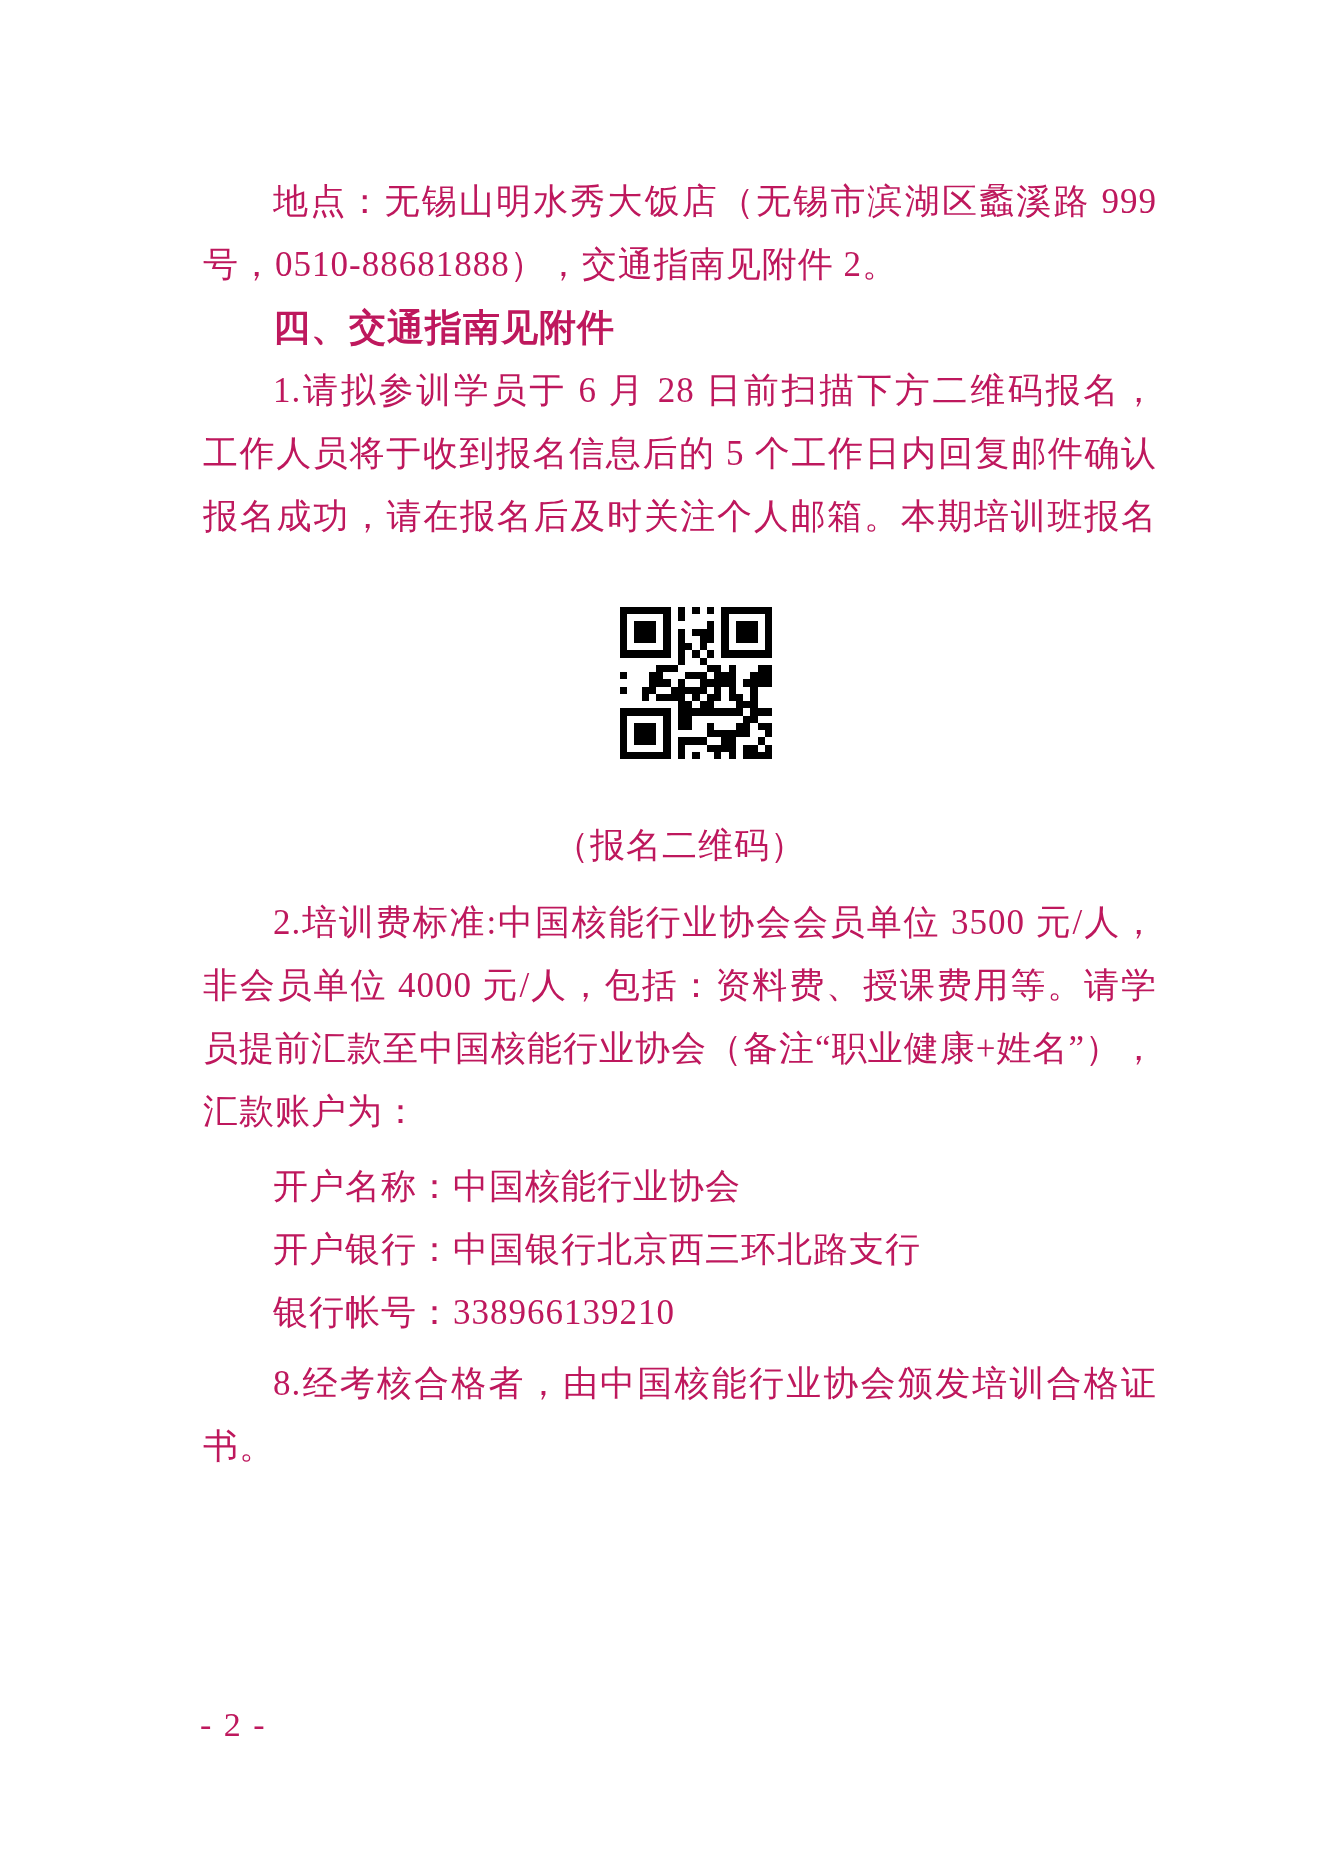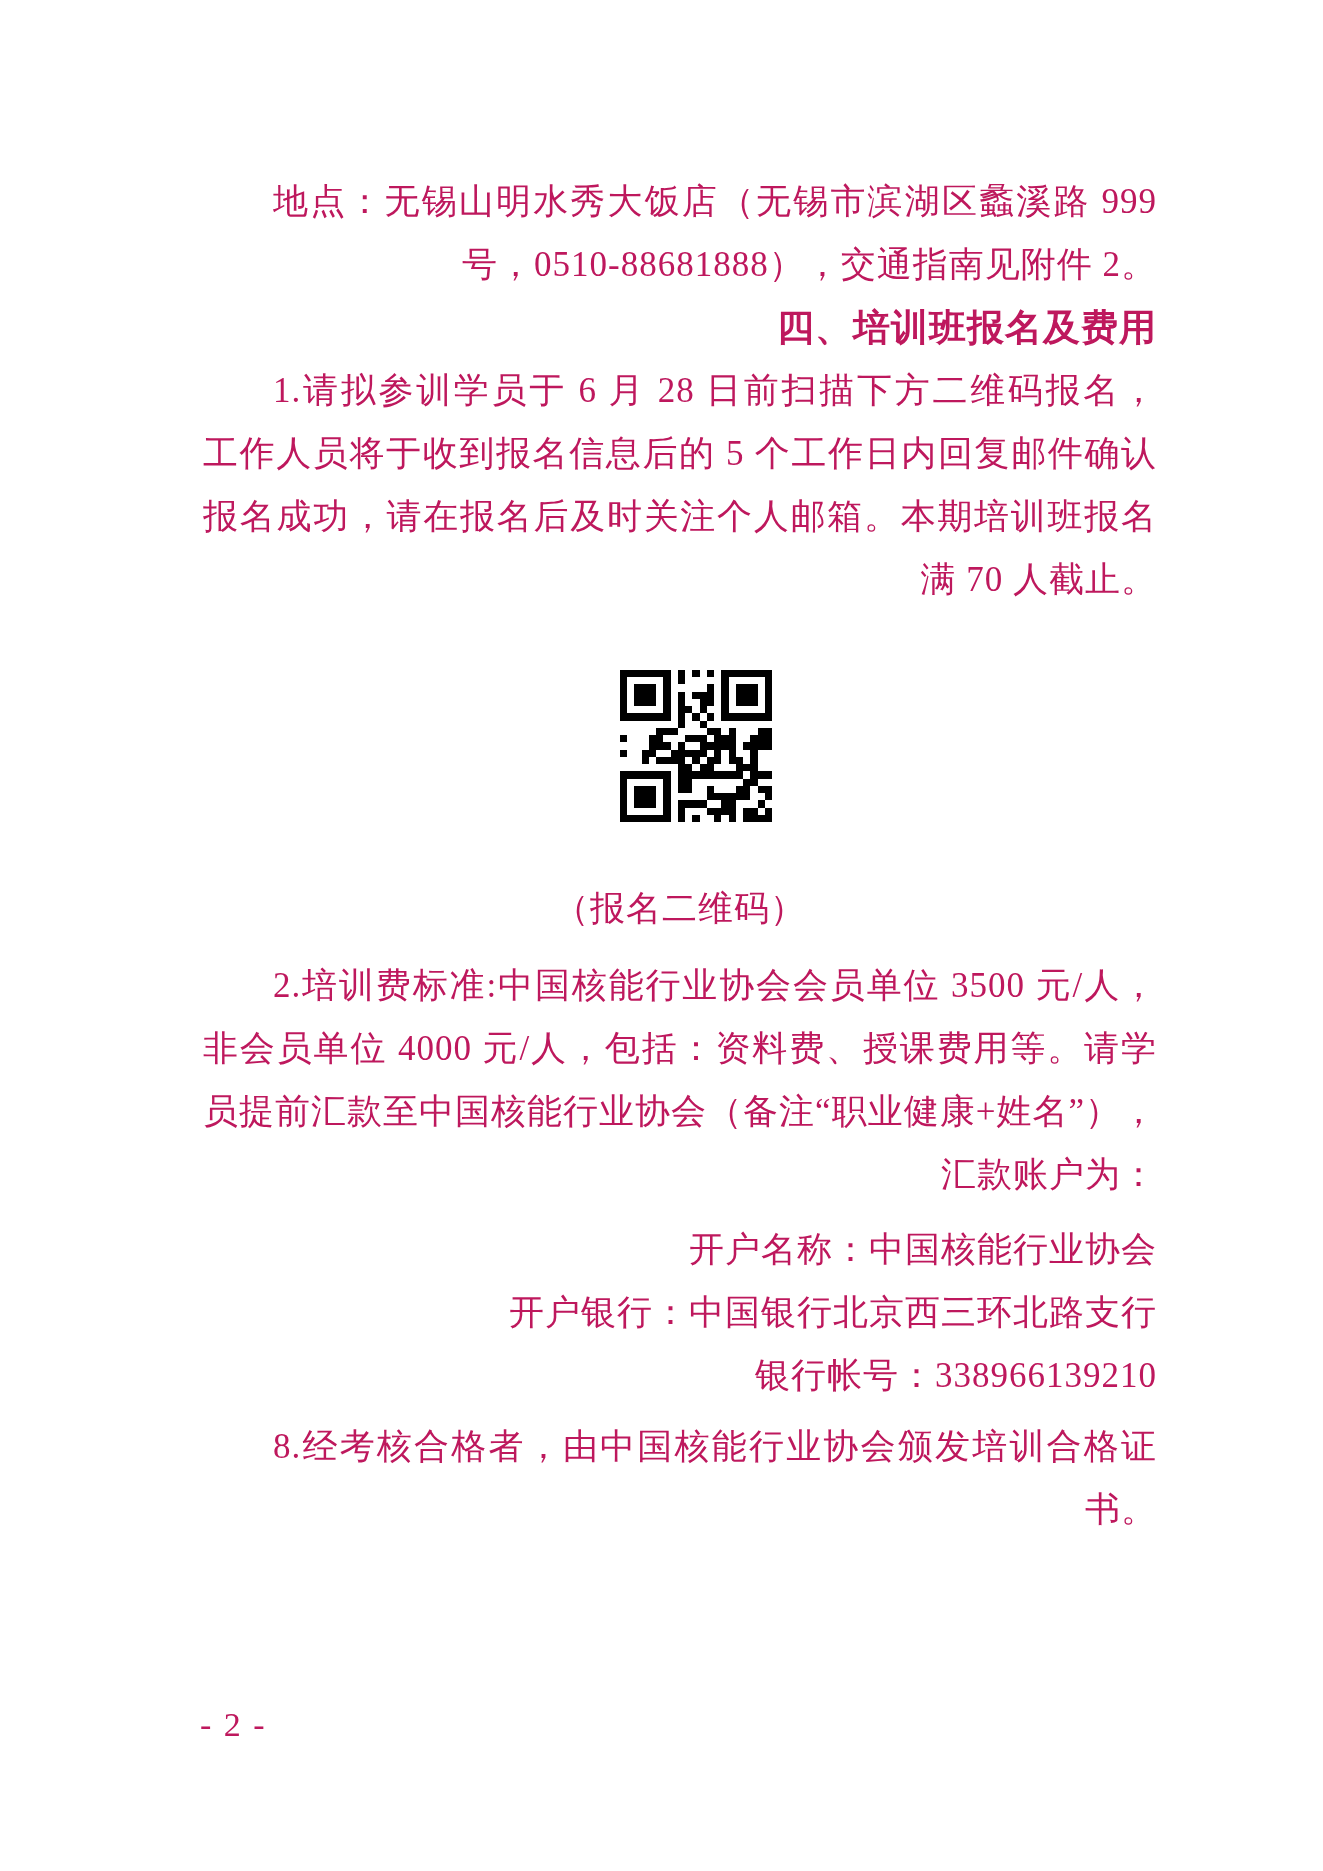--- a/index.html
+++ b/index.html
@@ -16,21 +16,20 @@
     position:absolute;
     left:203px;
     top:170px;
     width:954px;
   }
   .line{
     font-size:35px;
     line-height:63px;
     letter-spacing:1px;
     white-space:nowrap;
-    text-align:right;
   }
   .j{
     text-align:justify;
     text-align-last:justify;
     white-space:normal;
   }
   .indent{ text-indent:70px; }
   .heading{
     font-family:"Liberation Sans","DejaVu Sans",sans-serif;
     font-weight:700;
@@ -61,26 +60,25 @@
 </style>
 </head>
 <body>
 
 <div class="page">
   <div class="content">
 
     <div class="line j indent">地点：无锡山明水秀大饭店（无锡市滨湖区蠡溪路 999</div>
     <div class="line">号，0510-88681888），交通指南见附件 2。</div>
 
-    <div class="line heading indent">四、培训班报名及费用</div>
+    <div class="line heading indent">四、交通指南见附件</div>
 
     <div class="line j indent">1.请拟参训学员于 6 月 28 日前扫描下方二维码报名，</div>
     <div class="line j">工作人员将于收到报名信息后的 5 个工作日内回复邮件确认</div>
     <div class="line j">报名成功，请在报名后及时关注个人邮箱。本期培训班报名</div>
-    <div class="line">满 70 人截止。</div>
 
     <div class="qr-wrap">
       <svg id="qr-svg" viewBox="0 0 21 21" width="152" height="152" shape-rendering="crispEdges">
           <rect x="0" y="0" width="21" height="21" fill="#ffffff"></rect>
           <rect x="0" y="0" width="7" height="7" fill="#000000"></rect>
           <rect x="1" y="1" width="5" height="5" fill="#ffffff"></rect>
           <rect x="2" y="2" width="3" height="3" fill="#000000"></rect>
           <rect x="14" y="0" width="7" height="7" fill="#000000"></rect>
           <rect x="15" y="1" width="5" height="5" fill="#ffffff"></rect>
           <rect x="16" y="2" width="3" height="3" fill="#000000"></rect>

